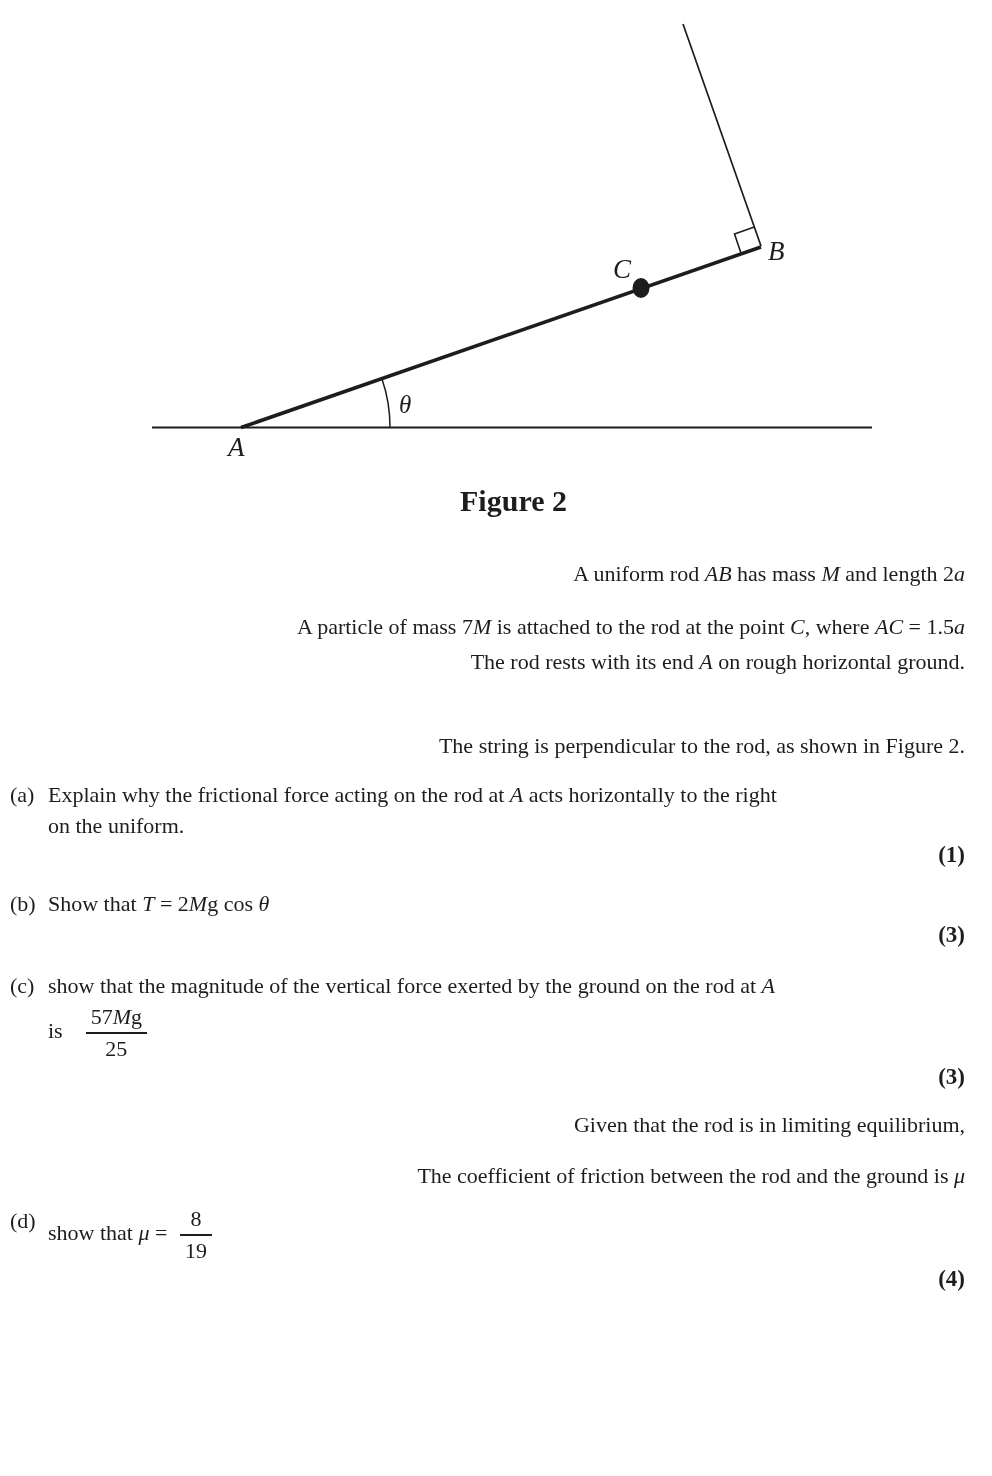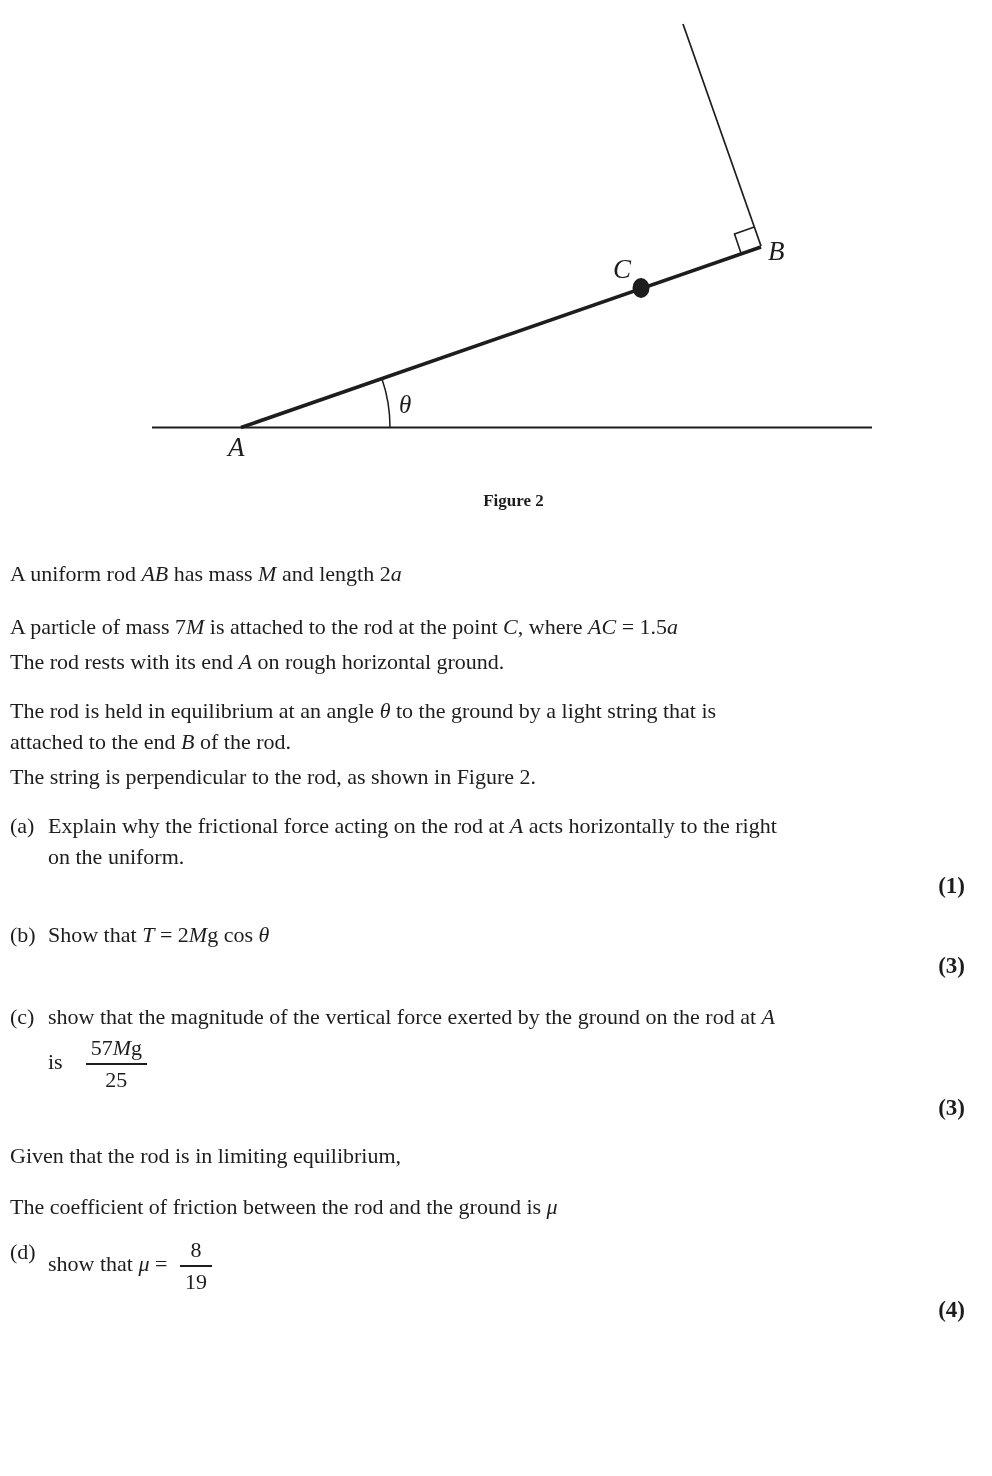--- a/index.html
+++ b/index.html
@@ -13,26 +13,26 @@
     line-height: 31px;
     overflow: hidden;
   }
   .page { width: 992px; height: 1476px; position: relative; }
   .figure-area { width: 992px; height: 480px; position: relative; }
   .figure-area svg { display: block; }
   .content { padding: 0 27px 0 10px; }
   .caption {
     margin-top: 7px;
     line-height: 28px;
-    font-size: 17px;
+    font-size: 30px;
     font-weight: 700;
     text-align: center;
     transform: translateX(26px);
   }
-  .p { margin: 0; }
+  .p { margin: 0; text-align: right; }
   .it { font-style: italic; }
   .qitem { display: flex; }
   .qlabel { flex: 0 0 38px; }
   .qbody { flex: 1; }
   .marks {
     text-align: right;
     font-weight: 700;
     font-size: 23px;
     line-height: 28px;
   }
@@ -83,22 +83,21 @@
 
     <div class="caption">Figure 2</div>
 
     <p class="p" style="margin-top:43px"><span>A uniform rod </span><span class="it">AB</span><span> has mass </span><span class="it">M</span><span> and length 2</span><span class="it">a</span></p>
 
     <p class="p" style="margin-top:22px"><span>A particle of mass 7</span><span class="it">M</span><span> is attached to the rod at the point </span><span class="it">C</span><span>, where </span><span class="it">AC</span><span> = 1.5</span><span class="it">a</span></p>
 
     <p class="p" style="margin-top:4px"><span>The rod rests with its end </span><span class="it">A</span><span> on rough horizontal ground.</span></p>
 
     <p class="p" style="margin-top:18px">
-      <span class="line"><span>The rod is held in equilibrium at an angle </span><span class="it">θ</span><span> to the ground by a light string that is</span></span><br>
-      <span class="line"><span>attached to the end </span><span class="it">B</span><span> of the rod.</span></span>
+      <br>
     </p>
 
     <p class="p" style="margin-top:4px">The string is perpendicular to the rod, as shown in Figure 2.</p>
 
     <div class="qitem" style="margin-top:18px">
       <span class="qlabel">(a)</span>
       <div class="qbody"><span>Explain why the frictional force acting on the rod at </span><span class="it">A</span><span> acts horizontally to the right</span><br><span>on the uniform.</span></div>
     </div>
 
     <div class="marks">(1)</div>

